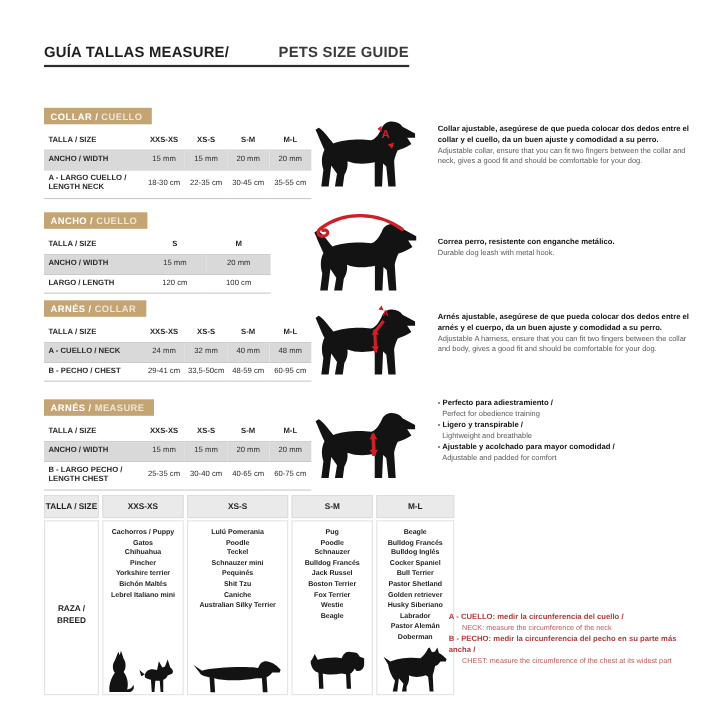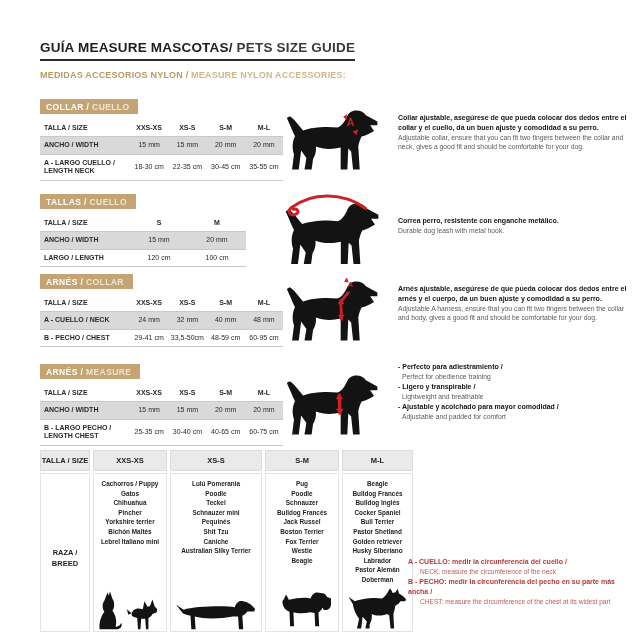--- a/index.html
+++ b/index.html
@@ -4,21 +4,21 @@
 <style>
   * { margin:0; padding:0; box-sizing:border-box; }
   body { background:#888; display:flex; justify-content:center; }
   #canvas { position:relative; width:640px; height:640px; background:#ffffff;
             font-family:"Liberation Sans", sans-serif; color:#1e1e1e; overflow:hidden; }
 
   
   .title { position:absolute; left:40px; top:40px; font-size:13.5px; letter-spacing:.2px;
            border-bottom:2px solid #2b2b2b; padding-bottom:4px; white-space:nowrap; }
   .title .t-es { font-weight:bold; color:#1e1e1e; }
-  .title .t-en { font-weight:600; color:#3a3a3a; }
+  .title .t-en { font-weight:600; color:#3a3a3a;margin-left:41px; }
   .subtitle { position:absolute; left:40px; top:70px; font-size:9px; font-weight:bold; letter-spacing:.2px; }
   .subtitle .s-es { color:#b99a62; }
   .subtitle .s-en { color:#cdb68d; }
 
   
   .section { position:absolute; }
   .badge { display:inline-block; background:#c4a472; padding:3px 9px 2px 6px;
            font-size:8.5px; font-weight:bold; letter-spacing:.4px; }
   .badge .b-es { color:#ffffff; }
   .badge .b-en { color:rgba(255,255,255,.72); }
@@ -74,24 +74,21 @@
       <path id="dogShape" d="M6,12 C10,14 15,21 20,27 C29,23.5 45,22.5 56,24 C60,23 63,19 66,13
         C67.5,8.5 71,6 76,6 C80.5,6 84,8 86,11 L98,17.5 L98,21.5 L90.5,21.5 L94.5,27.5
         C89.5,30.5 85.5,32.5 81.5,33.5 C79.5,37.5 78.5,41 78,44 L79.5,68 L72.5,68 L70.5,49
         L67.5,46 L66.5,68 L59.5,68 L59.5,45 C51,47 41,47 33.5,44 C34,49 33,53 30.5,57
         L29,68 L21.5,68 L23.5,56 L18,48 L15.5,68 L8.5,68 L10.5,52 C8.5,46 8.5,39 11.5,33
         C8.5,27 5,18 3,14 Z"></path>
     </defs>
   </svg>
 
   <div class="title">
-    <span class="t-es">GUÍA MEASURE MASCOTAS/</span><span class="t-en"> PETS SIZE GUIDE</span>
-  </div>
-  <div class="subtitle">
-    <span class="s-es">MEDIDAS ACCESORIOS NYLON / </span><span class="s-en">MEASURE NYLON ACCESSORIES:</span>
+    <span class="t-es">GUÍA TALLAS MEASURE/</span><span class="t-en"> PETS SIZE GUIDE</span>
   </div>
 
   <div class="section" style="left:40px; top:96px;">
     <div class="badge">
       <span class="b-es">COLLAR / </span><span class="b-en">CUELLO</span>
     </div>
     <table class="sizes w5">
         <tbody>
           <tr class="hdr">
             <td class="lbl">TALLA / SIZE</td>
@@ -125,21 +122,21 @@
       <polygon points="72,28 78,26 76,32" fill="#ce2027"></polygon>
     </svg>
   </div>
   <div class="desc" style="left:398px; top:113px;">
     <div class="desc-es">Collar ajustable, asegúrese de que pueda colocar dos dedos entre el collar y el cuello, da un buen ajuste y comodidad a su perro.</div>
     <div class="desc-en">Adjustable collar, ensure that you can fit two fingers between the collar and neck, gives a good fit and should be comfortable for your dog.</div>
   </div>
 
   <div class="section" style="left:40px; top:191px;">
     <div class="badge">
-      <span class="b-es">TALLAS / </span><span class="b-en">CUELLO</span>
+      <span class="b-es">ANCHO / </span><span class="b-en">CUELLO</span>
     </div>
     <table class="sizes w3">
         <tbody>
           <tr class="hdr">
             <td class="lbl">TALLA / SIZE</td>
             <td class="">S</td>
             <td class="">M</td>
           </tr>
           <tr class=" shaded">
             <td class="lbl">ANCHO / WIDTH</td>

